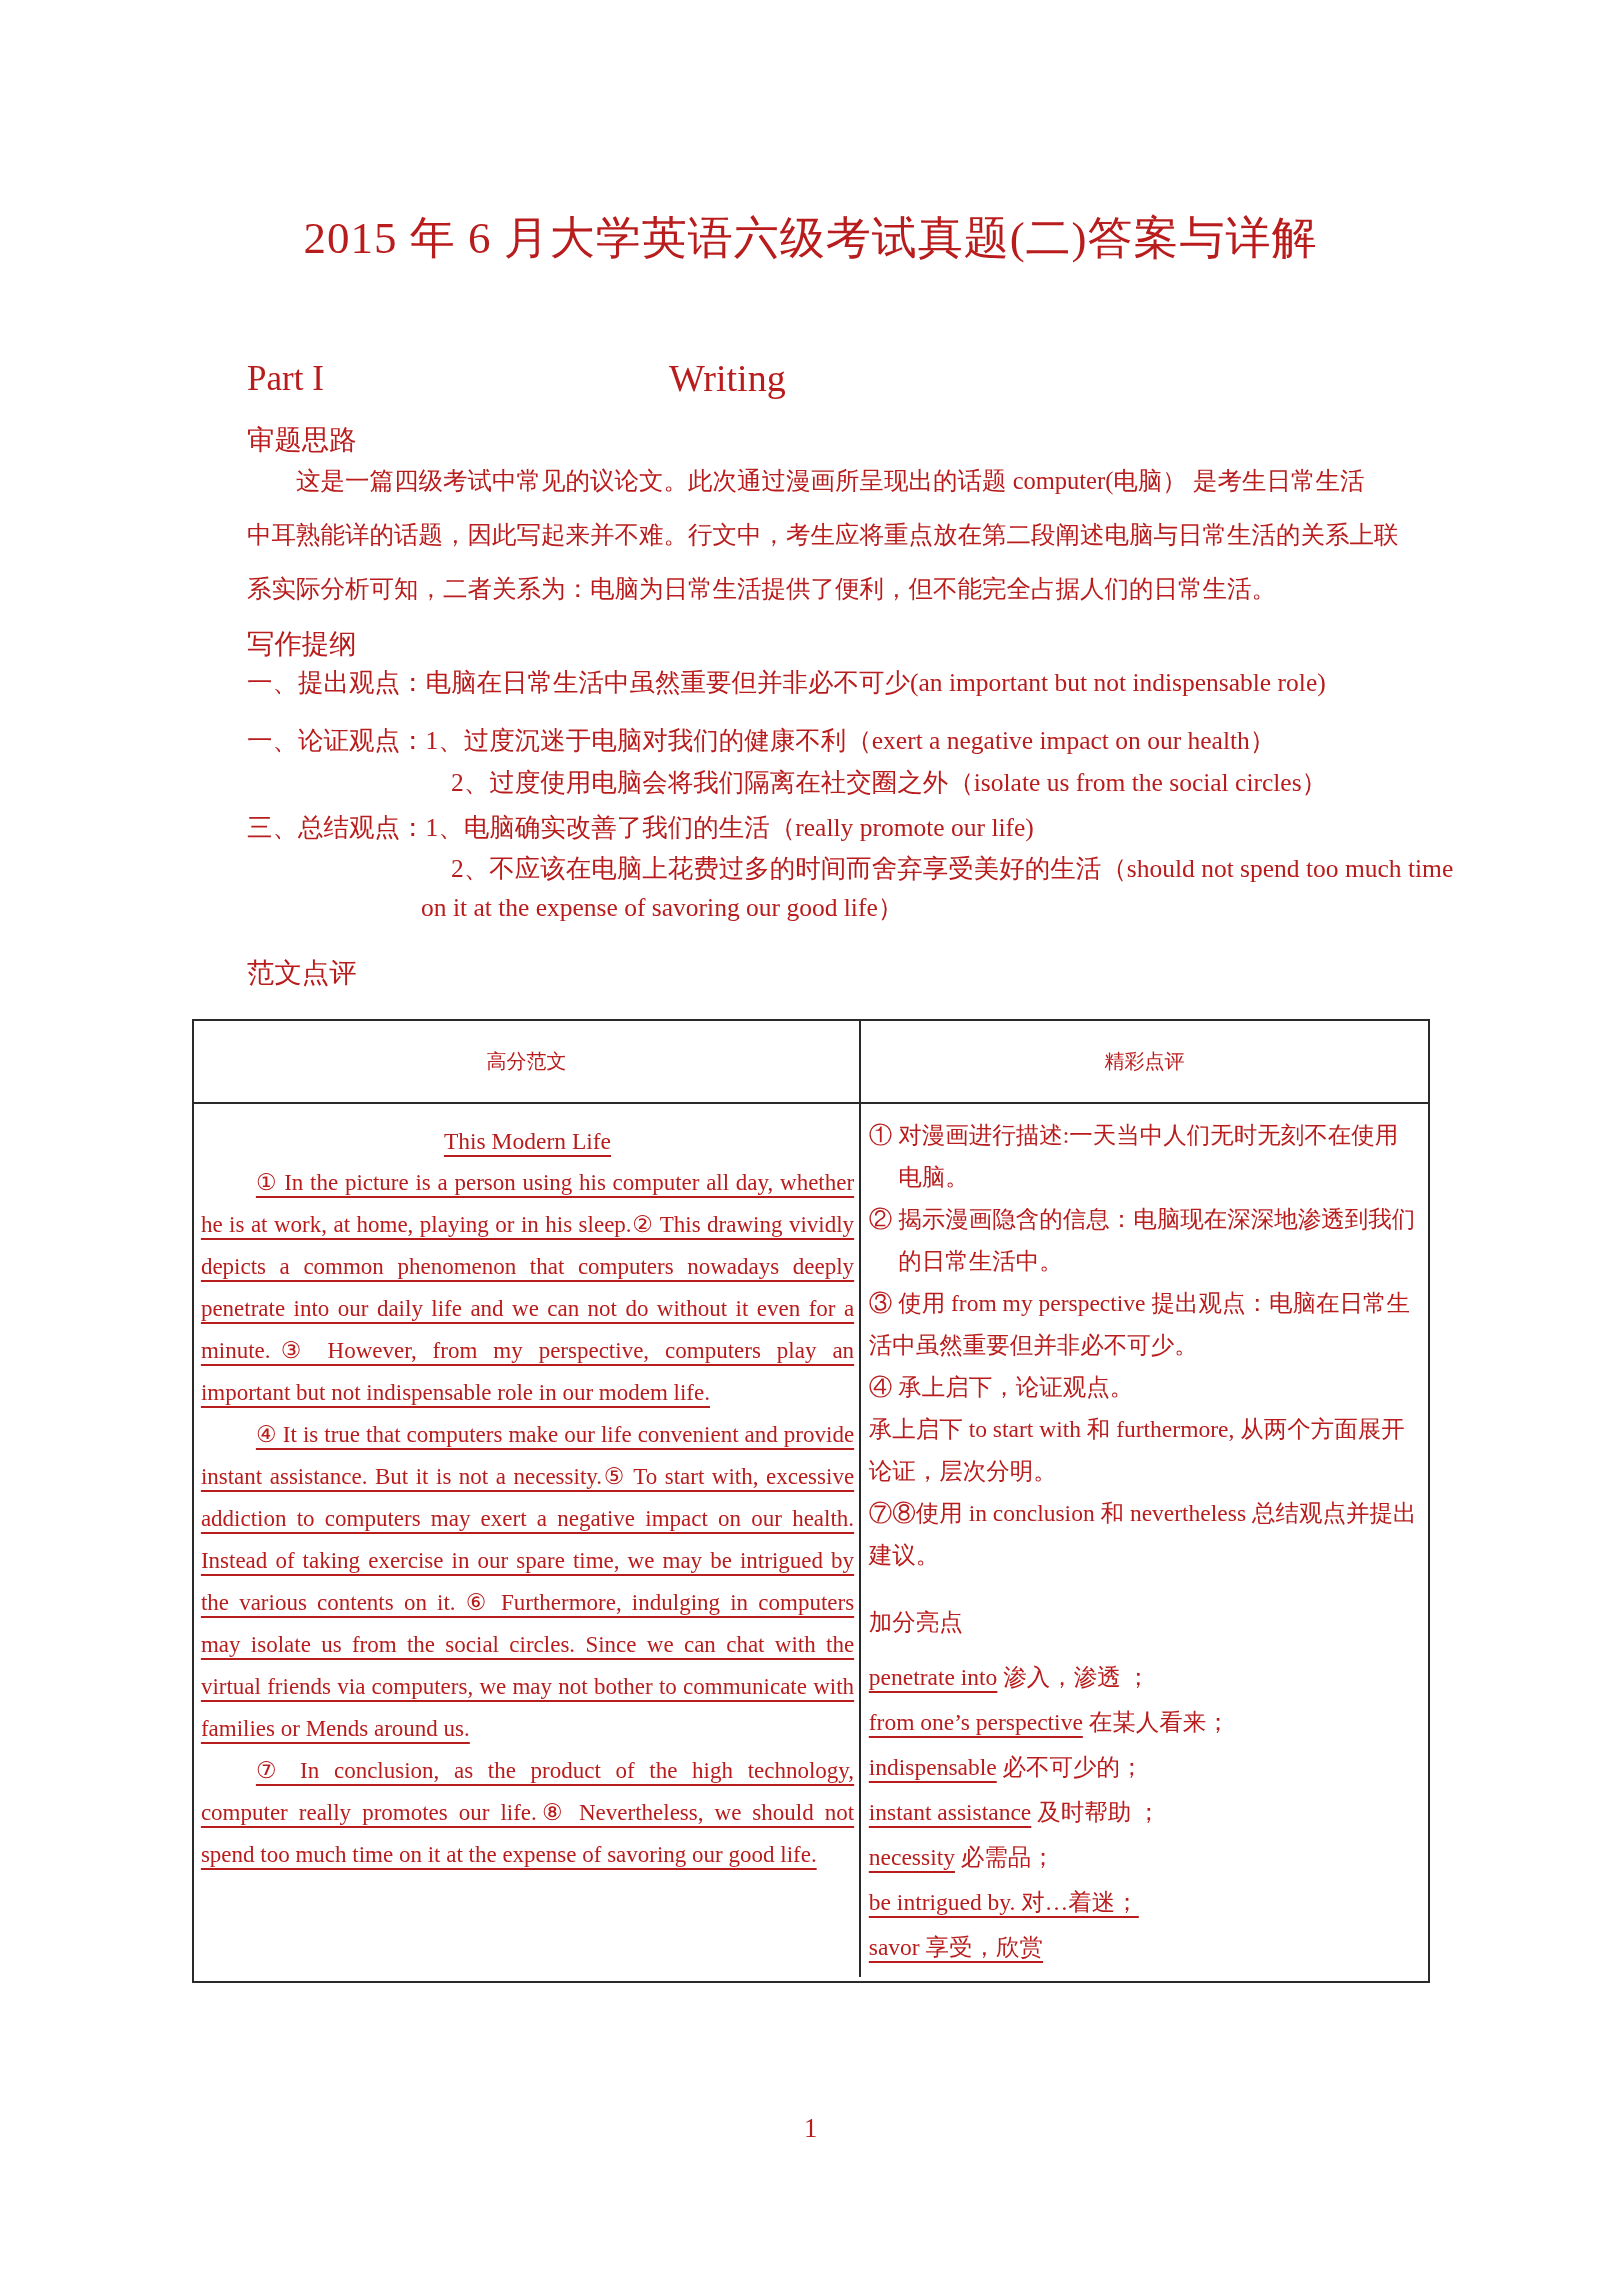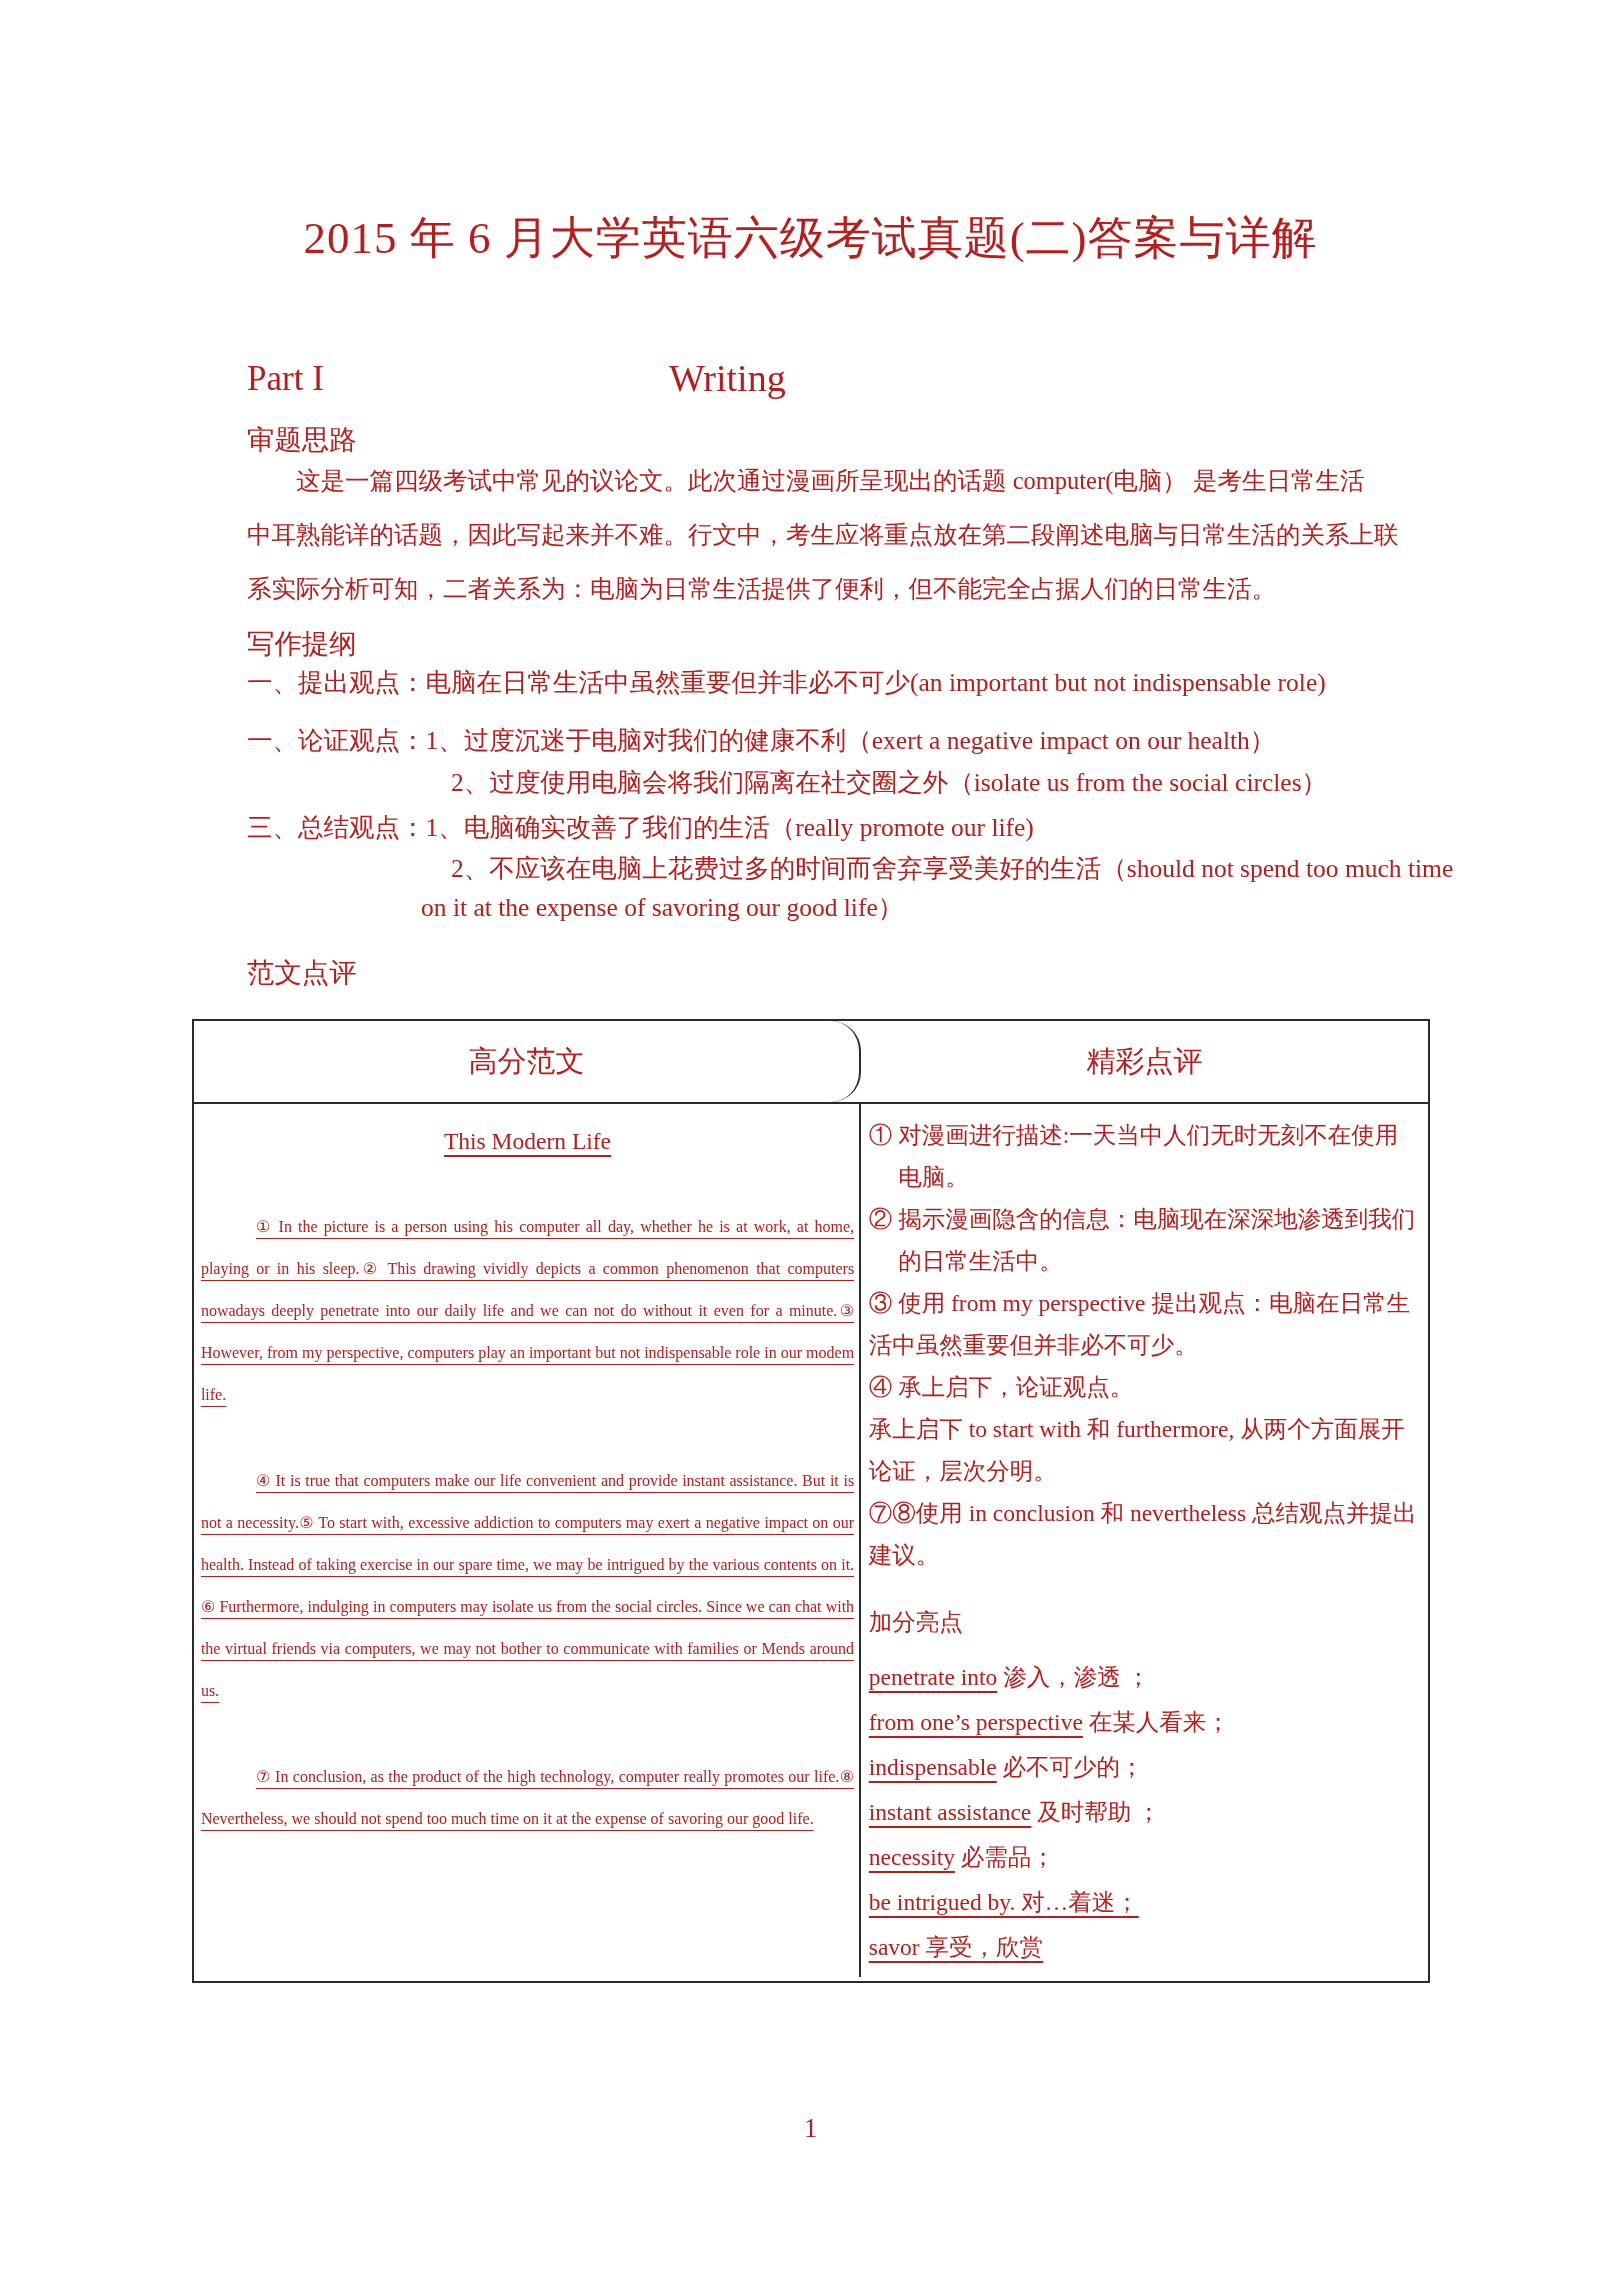--- a/index.html
+++ b/index.html
@@ -27,35 +27,35 @@
   .ol1{top:721px;left:247px;}
   .ol2{top:763px;left:451px;}
   .ol3{top:808px;left:247px;}
   .ol4{top:849px;left:451px;}
   .ol5{top:888px;left:421px;}
   .review-table{
     position:absolute;top:1019px;left:192px;width:1238px;height:964px;
     border:2.9px solid #2a2a2a;box-sizing:border-box;
   }
   .tr-head{display:flex;height:83px;border-bottom:2px solid #2a2a2a;box-sizing:border-box;}
-  .th{display:flex;align-items:center;justify-content:center;font-size:29px;box-sizing:border-box;border-radius:30px;}
+  .th{display:flex;align-items:center;justify-content:center;font-size:20px;box-sizing:border-box;}
   .th-essay{width:667px;border-right:2px solid #2a2a2a;}
   .th-comments{flex:1;}
   .tr-body{display:flex;height:873px;box-sizing:border-box;}
   .td-essay{
     width:667px;border-right:2px solid #2a2a2a;box-sizing:border-box;
     padding:15.7px 4.9px 0 6.9px;overflow:hidden;
   }
   .essay-title{
     text-align:center;font-size:23.5px;line-height:42px;
     text-decoration:underline;text-underline-offset:5.9px;
   }
   .essay-para{
-    font-size:16px;line-height:42px;text-align:justify;text-indent:55px;
-    text-decoration:underline;text-underline-offset:5.9px;margin-top:44px;
+    font-size:23px;line-height:42px;text-align:justify;text-indent:55px;
+    text-decoration:underline;text-underline-offset:5.9px;
   }
   .td-comments{
     flex:1;box-sizing:border-box;padding:9.8px 3.9px 0 7.8px;overflow:hidden;
   }
   .comment-item{font-size:23.5px;line-height:42px;white-space:pre-wrap;}
   .highlights-heading{font-size:23.5px;line-height:42px;margin-top:25.5px;margin-bottom:11.8px;}
   .vocab-line{font-size:23.5px;line-height:45px;white-space:pre-wrap;}
   .vocab-term{text-decoration:underline;text-underline-offset:5.9px;}
   .page-number{
     position:absolute;top:2112px;left:0;width:100%;

